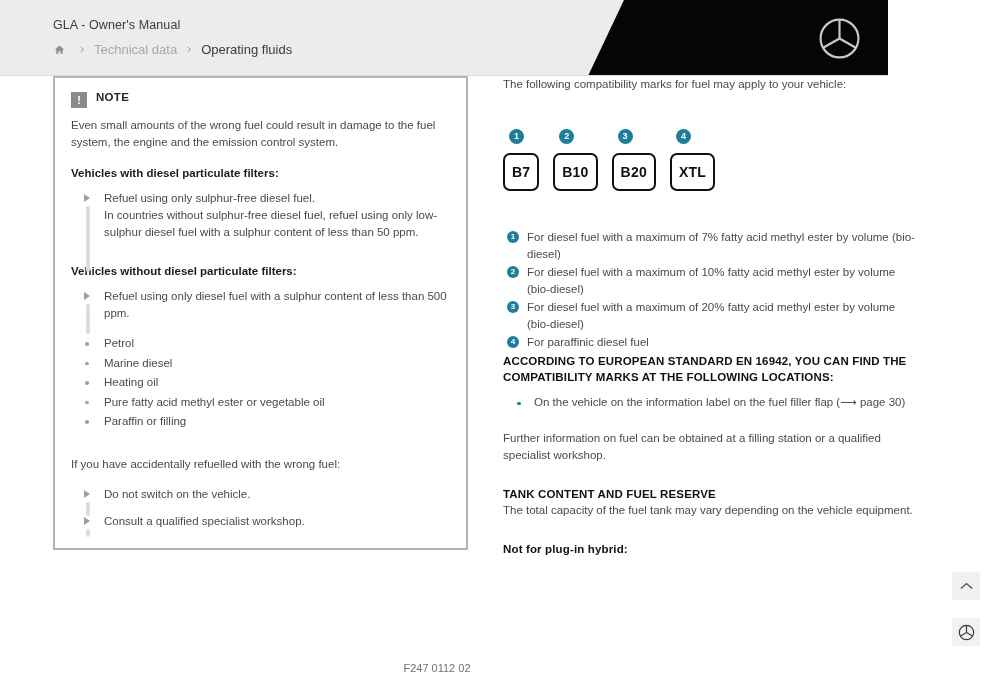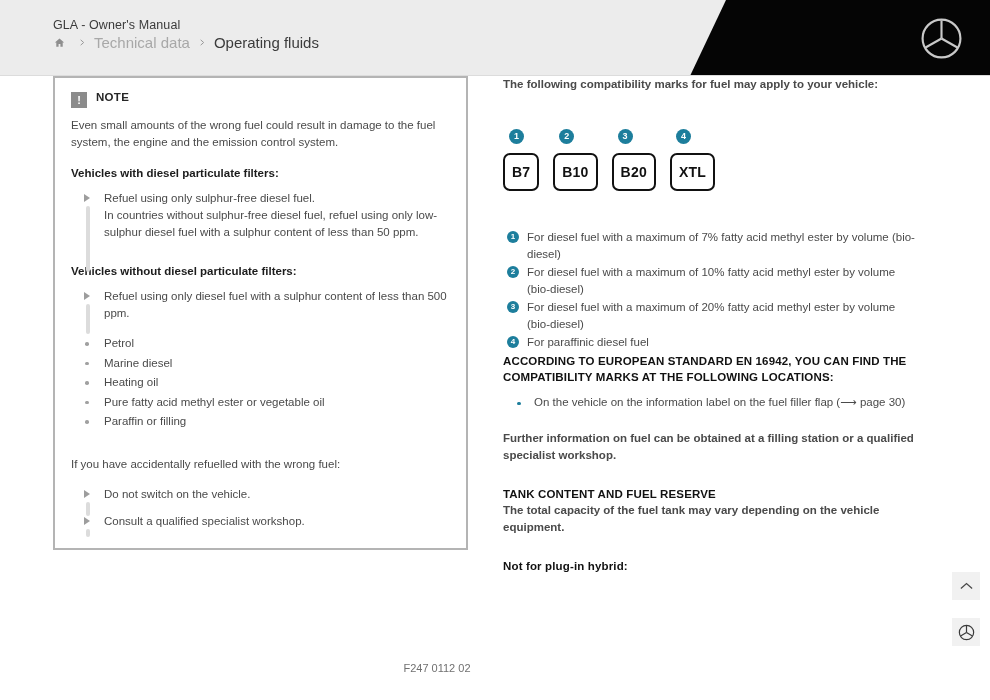--- a/index.html
+++ b/index.html
@@ -6,21 +6,21 @@
   html, body {
     width: 990px; height: 700px;
     background: #ffffff;
     font-family: "Liberation Sans", sans-serif;
     overflow: hidden;
   }
 
   
   .header {
     position: relative;
-    width: 990px; height: 76px;
+    width: 888px; height: 76px;
     background: #ececec;
     overflow: hidden;
   }
   .header-black {
     position: absolute;
     top: 0; right: 0;
     width: 300px; height: 76px;
     background: #050505;
     clip-path: polygon(12% 0, 100% 0, 100% 100%, 0 100%);
   }
@@ -31,25 +31,25 @@
   }
   .header-title {
     position: absolute;
     left: 53px; top: 18px;
     font-size: 12.5px;
     color: #3b3b3b;
     letter-spacing: .1px;
   }
   .breadcrumb {
     position: absolute;
-    left: 48px; top: 34px;
+    left: 48px; top: 41px;
     display: flex;
     align-items: center;
     gap: 0px;
-    font-size: 15px;
+    font-size: 13px;
   }
   .bc-home {
     width: 22px; height: 16px;
     display: flex; align-items: center; justify-content: center;
   }
   .bc-sep {
     width: 24px;
     display: flex; align-items: center; justify-content: center;
     color: #9a9a9a;
   }
@@ -235,21 +235,21 @@
     left: 4px; top: 2px;
     width: 12px; height: 12px;
     border-radius: 50%;
     background: #1d7e9c;
     color: #fff;
     font-size: 8px;
     font-weight: bold;
     line-height: 12px;
     text-align: center;
   }
-  .para { font-size: 11.5px; color: #4a4a4a; line-height: 17px; font-weight: bold; }
+  .para { font-size: 11.5px; color: #4a4a4a; line-height: 17px; }
   .sec-caps {
     font-size: 11.5px; font-weight: bold; color: #111;
     line-height: 16px; letter-spacing: .15px;
   }
 
   
   .fab {
     position: absolute;
     right: 10px;
     width: 28px; height: 28px;

